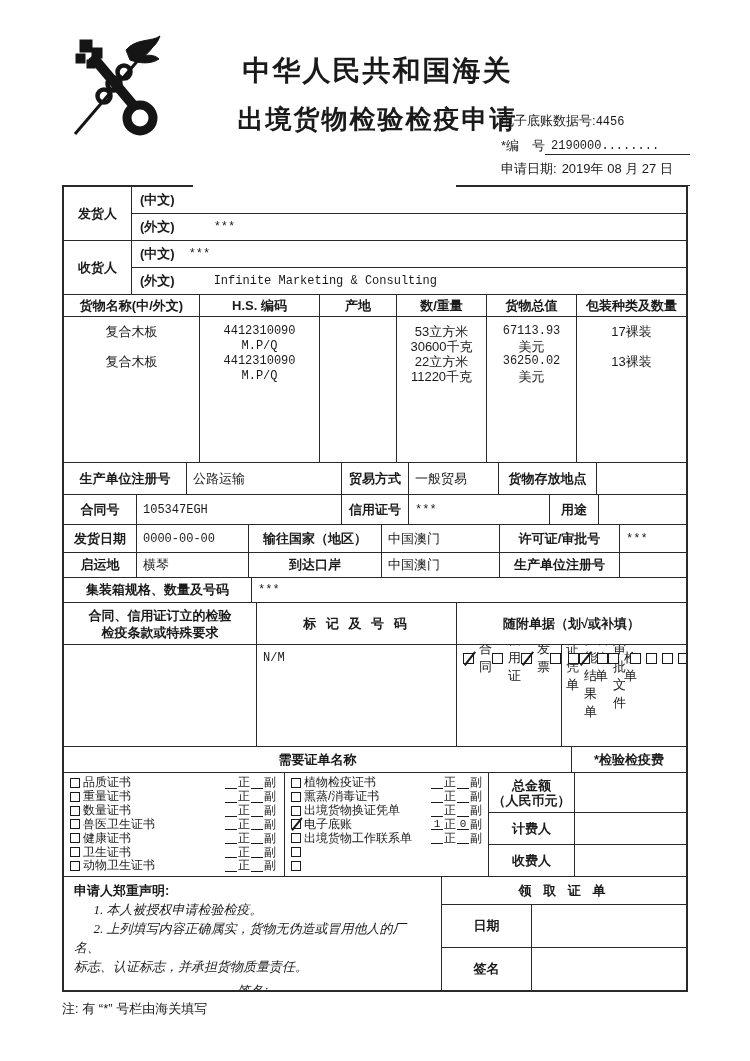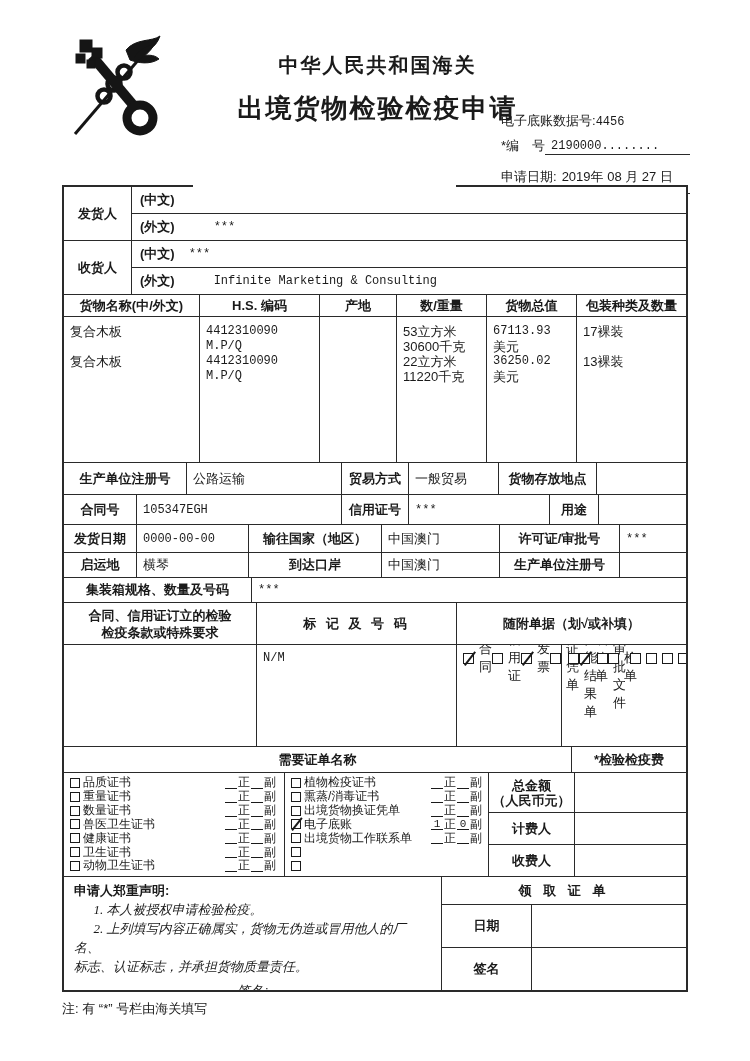--- a/index.html
+++ b/index.html
@@ -15,48 +15,48 @@
     background:var(--paper);
     color:var(--ink);
     font-family:"Liberation Sans","DejaVu Sans",sans-serif;
     font-size:13px;
     overflow:hidden;
   }
   .mono{font-family:"Liberation Mono","DejaVu Sans Mono",monospace;font-size:12px;}
   
   .logo{position:absolute;left:68px;top:34px;width:96px;height:106px;}
   .titles{position:absolute;left:225px;top:52px;width:305px;text-align:center;}
-  .title1{font-size:20px;font-weight:bold;letter-spacing:2px;}
+  .title1{font-size:28px;font-weight:bold;letter-spacing:2px;}
   .title2{font-size:26px;font-weight:bold;letter-spacing:2px;margin-top:12px;}
   .meta{position:absolute;left:501px;top:112px;width:189px;font-size:13px;}
   .meta-row{display:flex;align-items:flex-end;}
   .ledger-line{margin-bottom:7px;}
   .num-line .fieldline{flex:1;border-bottom:1.5px solid var(--bd);padding:0 0 1px 6px;}
-  .date-line{margin-top:13px;border-bottom:1.5px solid var(--bd);padding-bottom:7px;}
+  .date-line{margin-top:5px;border-bottom:1.5px solid var(--bd);padding-bottom:7px;}
   .date-line .v{padding-left:5px;}
   
   .form{
     position:absolute;left:62px;top:185px;width:626px;
     border:2px solid var(--bd);
     background:var(--paper);
   }
   .frow{display:flex;border-bottom:1px solid var(--bd);}
   .frow:last-child{border-bottom:none;}
   .cell{border-right:1px solid var(--bd);padding:2px 6px;overflow:hidden;}
   .cell:last-child{border-right:none;}
   .lbl{font-weight:bold;display:flex;align-items:center;justify-content:center;text-align:center;}
   .val{display:flex;align-items:center;}
   
   .party-vals{flex:1;display:flex;flex-direction:column;}
   .pv{flex:1;display:flex;align-items:center;padding-left:8px;border-bottom:1px solid var(--bd);}
   .pv:last-child{border-bottom:none;gap:25px;}
   .pv .prefix{font-weight:bold;margin-right:14px;}
   
   .ghead .cell{display:flex;align-items:center;justify-content:center;font-weight:bold;padding:1px 2px;}
-  .gbody .cell{padding-top:7px;}
+  .gbody .cell{padding-top:7px;text-align:center;}
   .gline{height:15px;line-height:15px;white-space:nowrap;}
   
   .two-line{display:flex;flex-direction:column;align-items:center;justify-content:center;line-height:17px;}
   .doclist{padding:5px 4px 0 6px;display:flex;flex-direction:row;}
   .docitem{height:16.5px;display:flex;align-items:center;}
   .cb{width:11px;height:11px;border:1px solid var(--ink);display:inline-block;position:relative;flex:none;margin-right:5px;background:#fff;}
   .cb.checked::after{
     content:"";position:absolute;left:5px;top:-4px;width:1.6px;height:17px;
     background:var(--ink);transform:rotate(38deg);
   }

